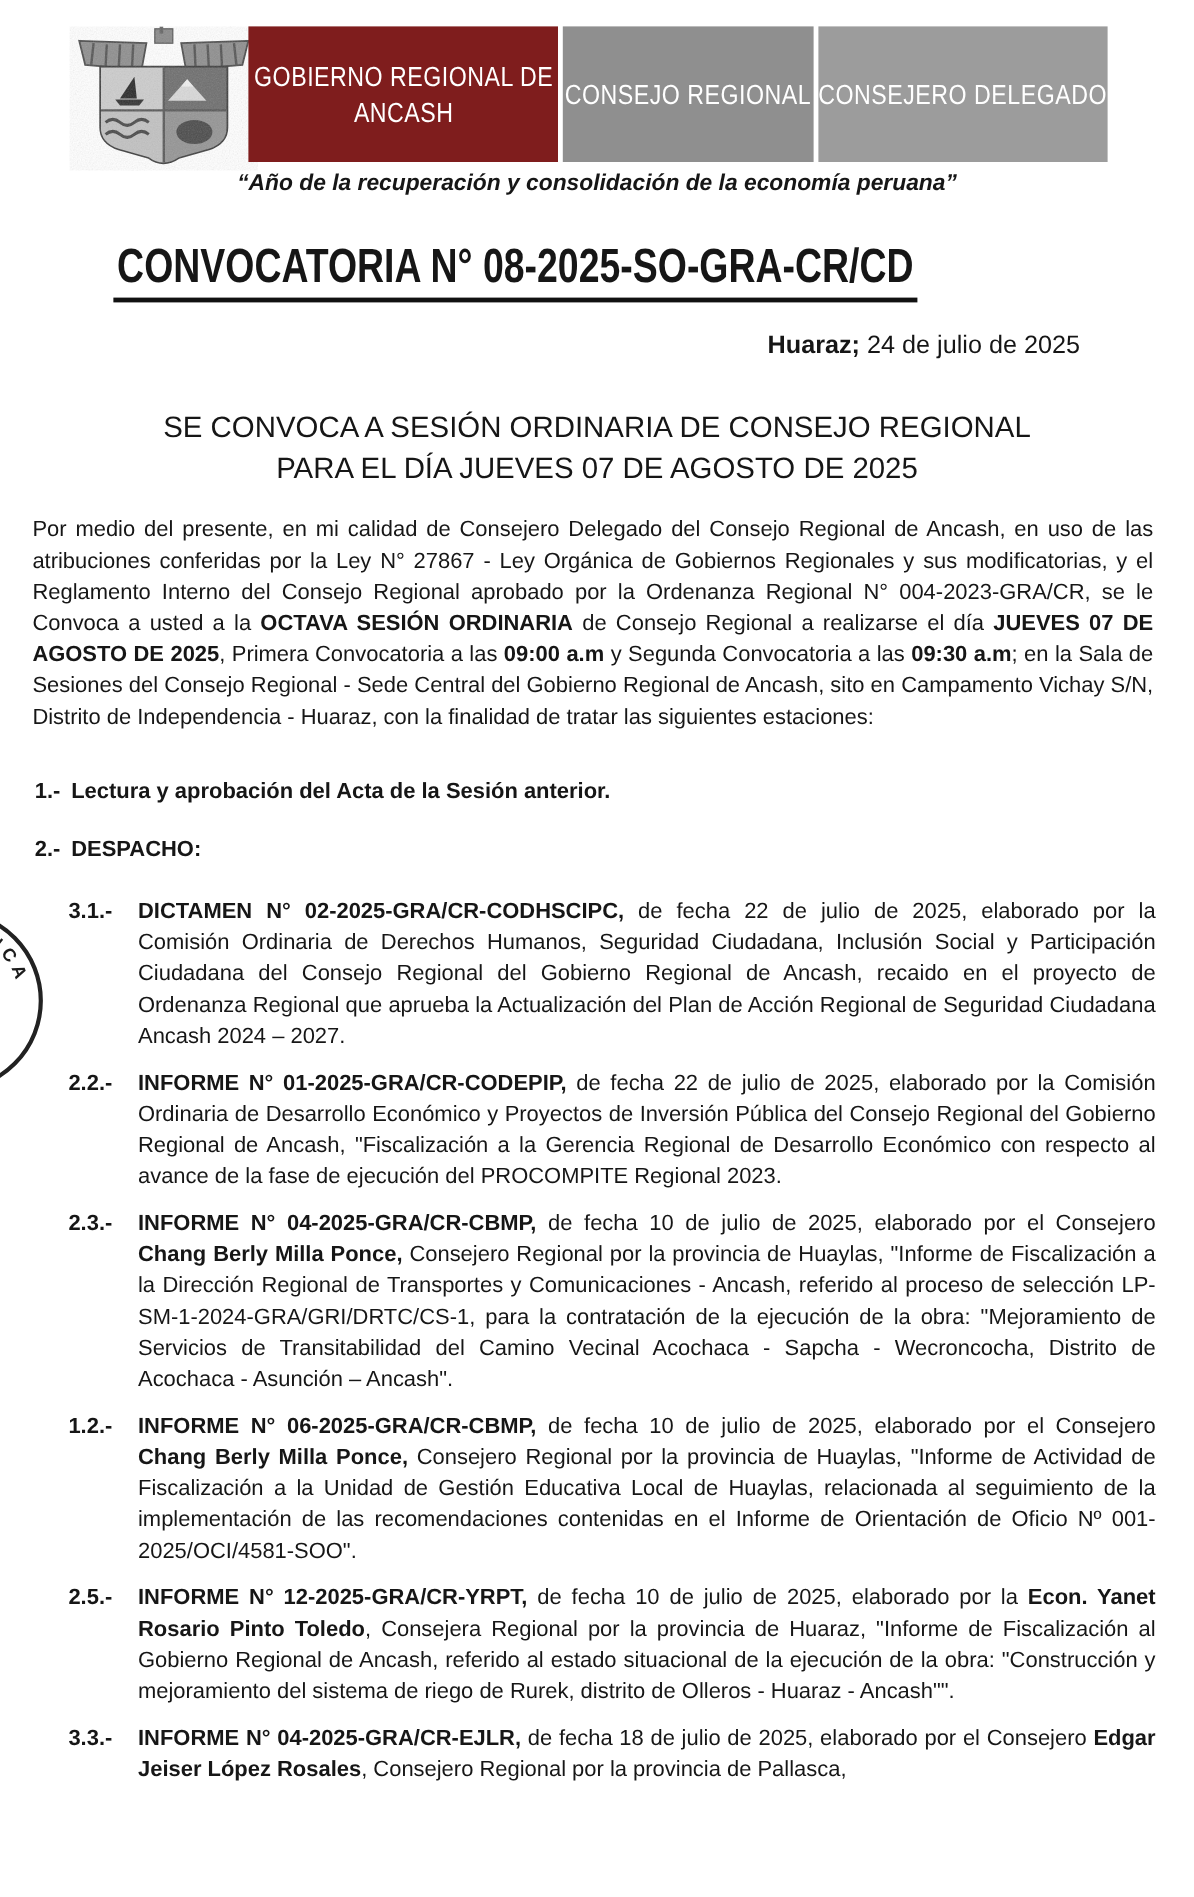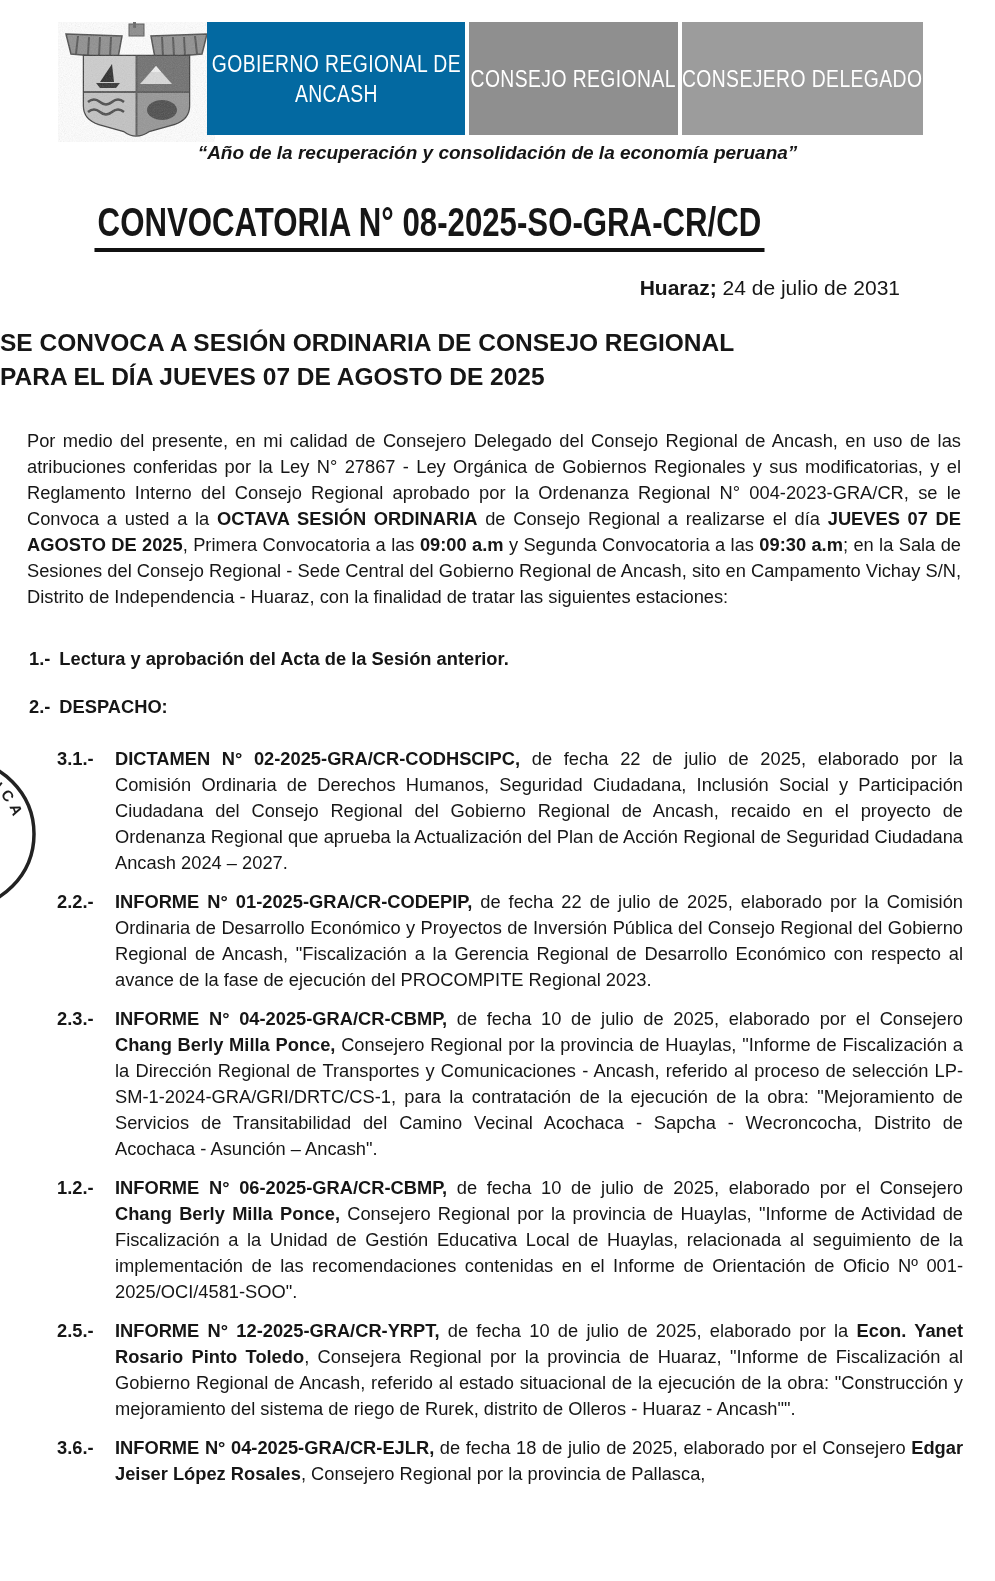--- a/index.html
+++ b/index.html
@@ -40,22 +40,22 @@
     transform: scaleX(0.78);
     border-bottom: 4px solid #111;
     padding: 0 4px 3px 4px;
     white-space: nowrap;
   }
   .dateline {
     position: absolute; top: 276px; left: 0; right: 95px;
     text-align: right; font-size: 21px;
   }
   .subject {
-    position: absolute; top: 326px; left: 0; width: 100%;
-    text-align: left; font-weight: 700; font-size: 24.5px; line-height: 34px;
+    position: absolute; top: 340px; left: 0; width: 100%;
+    text-align: center; font-weight: 400; font-size: 24.5px; line-height: 34px;
   }
 
   
   .intro {
     position: absolute; top: 428px; left: 27px; width: 934px;
     font-size: 18.3px; line-height: 26px; text-align: justify;
   }
   .item {
     position: absolute; left: 29px;
     font-size: 18.3px; font-weight: 700;
@@ -116,39 +116,39 @@
 
         <ellipse cx="104" cy="88" rx="15" ry="10" fill="#4c4c4c"></ellipse>
 
         <path d="M78.5 34 V118 M26 70 H131" stroke="#5a5a5a" stroke-width="2"></path>
       </g>
 
       <rect x="6" y="0" width="145" height="120" filter="url(#grain)" opacity="0.22"></rect>
     </svg>
   </div>
 
-  <div class="hbox hbox1" style="background: #0369a1;">
+  <div class="hbox hbox1" style="background: #7f1d1d;">
     <span class="bline">GOBIERNO REGIONAL  DE</span>
     <span class="bline">ANCASH</span>
   </div>
   <div class="hbox hbox2" style="background: rgb(143, 143, 143);">
     <span class="bline">CONSEJO REGIONAL</span>
   </div>
   <div class="hbox hbox3" style="background: rgb(156, 156, 156);">
     <span class="bline">CONSEJERO DELEGADO</span>
   </div>
 
   <div class="slogan">“Año de la recuperación y consolidación de la economía peruana”</div>
 
   <div class="title">
     <span class="title-inner">CONVOCATORIA N° 08-2025-SO-GRA-CR/CD</span>
   </div>
 
   <div class="dateline">
-    <span class="b">Huaraz;</span><span> 24 de julio de 2031</span>
+    <span class="b">Huaraz;</span><span> 24 de julio de 2025</span>
   </div>
 
   <div class="subject">
     <div>SE CONVOCA A SESIÓN ORDINARIA DE CONSEJO REGIONAL</div>
     <div>PARA EL DÍA JUEVES 07 DE AGOSTO DE 2025</div>
   </div>
 
   <div class="intro"><span>Por medio del presente, en mi calidad de Consejero Delegado del Consejo Regional de Ancash, en uso de las atribuciones conferidas por la Ley N° 27867 - Ley Orgánica de Gobiernos Regionales y sus modificatorias, y el Reglamento Interno del Consejo Regional aprobado por la Ordenanza Regional N° 004-2023-GRA/CR, se le Convoca a usted a la </span><span class="b">OCTAVA SESIÓN ORDINARIA</span><span> de Consejo Regional a realizarse el día </span><span class="b">JUEVES 07 DE AGOSTO DE 2025</span><span>, Primera Convocatoria a las </span><span class="b">09:00 a.m</span><span> y Segunda Convocatoria a las </span><span class="b">09:30 a.m</span><span>; en la Sala de Sesiones del Consejo Regional - Sede Central del Gobierno Regional de Ancash, sito en Campamento Vichay S/N, Distrito de Independencia - Huaraz, con la finalidad de tratar las siguientes estaciones:</span></div>
 
   <div class="item item1">
@@ -173,21 +173,21 @@
     </div>
     <div class="sub">
       <span class="num">1.2.-</span>
       <span><span class="b">INFORME N° 06-2025-GRA/CR-CBMP,</span><span> de fecha 10 de julio de 2025, elaborado por el Consejero </span><span class="b">Chang Berly Milla Ponce,</span><span> Consejero Regional por la provincia de Huaylas, "Informe de Actividad de Fiscalización a la Unidad de Gestión Educativa Local de Huaylas, relacionada al seguimiento de la implementación de las recomendaciones contenidas en el Informe de Orientación de Oficio Nº 001-2025/OCI/4581-SOO".</span></span>
     </div>
     <div class="sub">
       <span class="num">2.5.-</span>
       <span><span class="b">INFORME N° 12-2025-GRA/CR-YRPT,</span><span> de fecha 10 de julio de 2025, elaborado por la </span><span class="b">Econ. Yanet Rosario Pinto Toledo</span><span>, Consejera Regional por la provincia de Huaraz, "Informe de Fiscalización al Gobierno Regional de Ancash, referido al estado situacional de la ejecución de la obra: "Construcción y mejoramiento del sistema de riego de Rurek, distrito de Olleros - Huaraz - Ancash"".</span></span>
     </div>
     <div class="sub">
-      <span class="num">3.6.-</span>
+      <span class="num">3.3.-</span>
       <span><span class="b">INFORME N° 04-2025-GRA/CR-EJLR,</span><span> de fecha 18 de julio de 2025, elaborado por el Consejero </span><span class="b">Edgar Jeiser López Rosales</span><span>, Consejero Regional por la provincia de Pallasca,</span></span>
     </div>
   </div>
 
   <svg class="stamp" width="55" height="165" viewBox="0 0 55 165">
     <defs>
       <path id="stampTextArc" d="M -25.5 27.9 A 56 56 0 0 1 12.6 62.8"></path>
     </defs>
     <circle cx="-40" cy="82" r="74" fill="none" stroke="#222" stroke-width="3.5"></circle>
     <text font-size="15" font-weight="bold" letter-spacing="4" fill="#1c1c1c" font-family="Liberation Sans, sans-serif">

